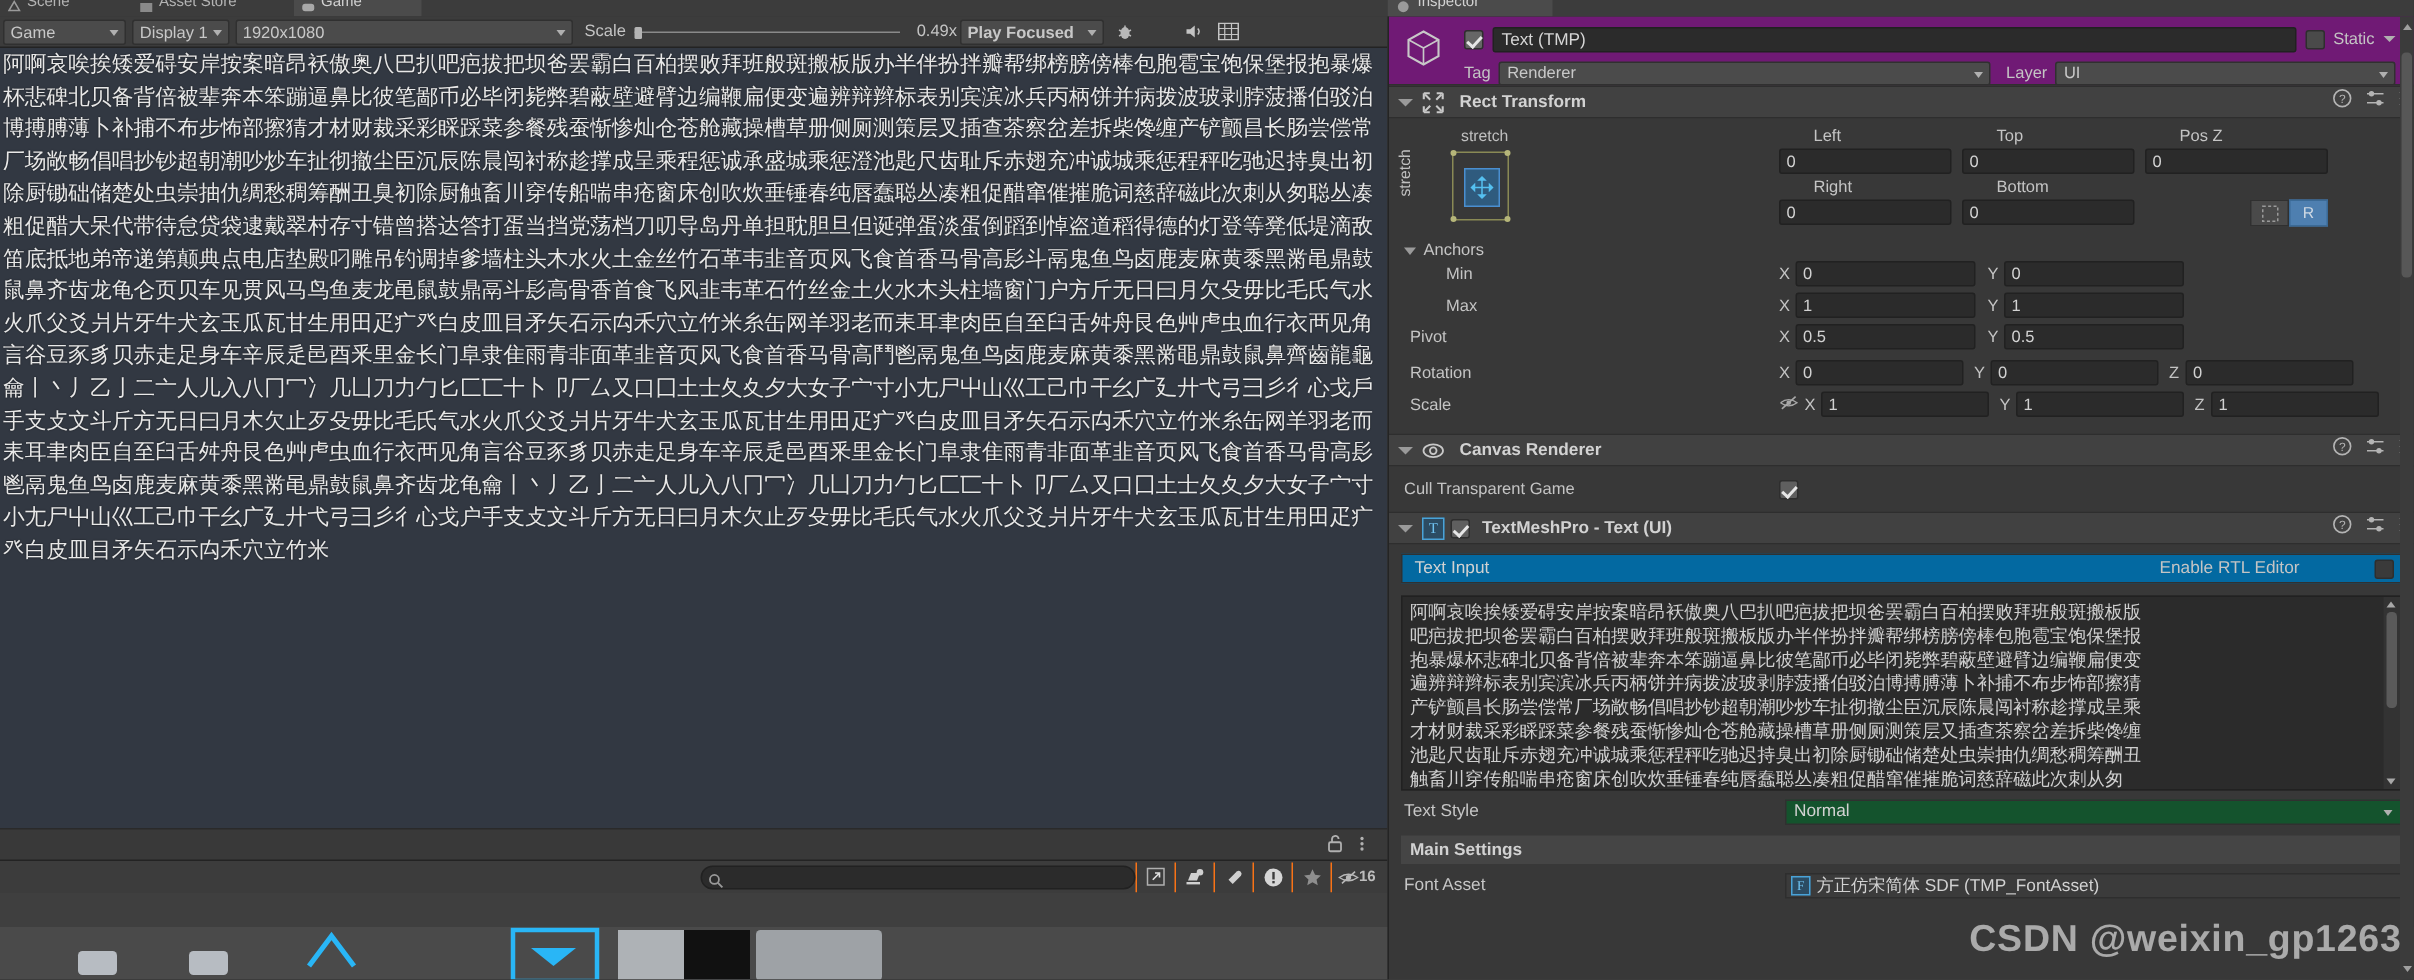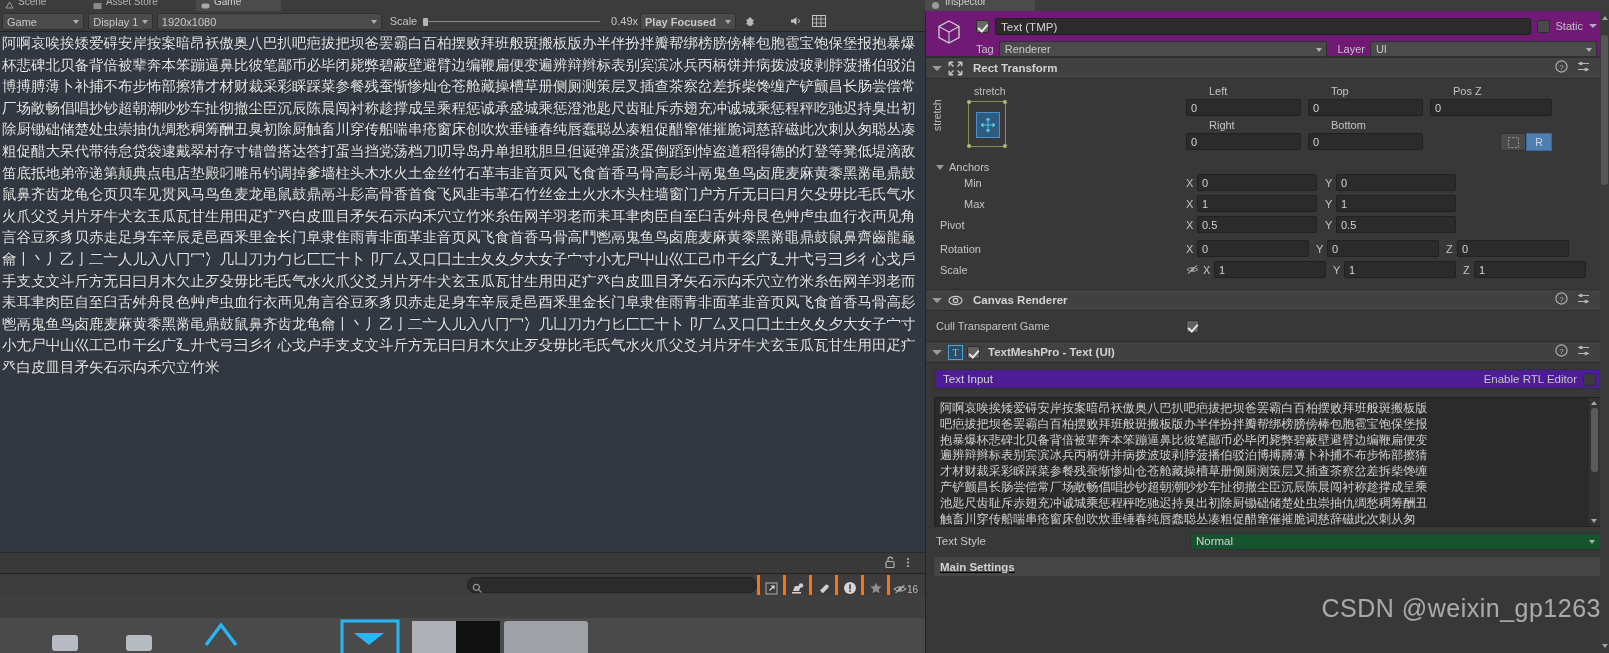--- a/index.html
+++ b/index.html
@@ -126,22 +126,22 @@
     background: #3c3c3c; border-top: 1px solid #232323;
     display: flex; align-items: center;
   }
   .sb-spacer { flex: 1; }
   .sb-search {
     width: 290px; height: 16px; background: #2b2b2b; border: 1px solid #212121;
     border-radius: 8px; position: relative; margin-left: 8px;
   }
   .sb-search .mag { position: absolute; left: 4px; top: 2px; }
   .sb-btn {
-    width: 26px; height: 20px; display: flex; align-items: flex-end;
-    justify-content: center; border-left: 3px solid #f97316;
+    width: 26px; height: 20px; display: flex; align-items: center;
+    justify-content: center; border-left: 1px solid #f97316; font-weight: bold;
   }
   .sb-count { font-size: 10px; color: #bdbdbd; padding: 0 4px 0 0; }
 
   
   .os-gap {
     position: absolute; left: 0; top: 595px; width: 925px; height: 23px;
     background: #3f3f3f;
   }
   .os-taskbar {
     position: absolute; left: 0; top: 618px; width: 1609px; height: 35px;
@@ -306,23 +306,23 @@
   .cbox.dark { background: #3a3a3a; }
 
   .tmp-icon-box {
     width: 15px; height: 15px; border: 1px solid #4aa3d8; background: #2c4c63;
     display: flex; align-items: center; justify-content: center;
     font-size: 10px; color: #6fc3f2; font-family: "Liberation Serif", serif;
     margin-right: 4px;
   }
 
   .textinput-bar {
-    margin: 6px 8px 0 8px; height: 20px; background: #4c1d95;
+    margin: 6px 8px 0 8px; height: 20px; background: #0369a1;
     border: 1px solid #313131;
-    display: flex; align-items: center; padding: 0 4px 0 8px;
+    display: flex; align-items: center; padding: 0 4px 0 8px; gap: 44px;
   }
   .textinput-bar .ti-l { font-size: 11.5px; color: #d2d2d2; flex: 1; }
   .textinput-bar .ti-r { font-size: 11.5px; color: #c4c4c4; margin-right: 6px; }
 
   .textarea {
     margin: 8px 8px 0 8px; height: 130px; background: #2b2b2b;
     border: 1px solid #212121; position: relative; overflow: hidden;
   }
   .textarea .ta-content {
     font-family: "DejaVu Sans", sans-serif;
@@ -353,37 +353,37 @@
     position: relative;
   }
   .tsrow .tv .ar {
     position: absolute; right: 5px; top: 6px; width: 0; height: 0;
     border-left: 3.5px solid transparent; border-right: 3.5px solid transparent;
     border-top: 4px solid #b0b0b0;
   }
 
   .mainsettings {
     margin: 6px 8px 0 8px; height: 19px; background: #454545;
-    display: flex; align-items: center; padding-left: 6px; text-decoration: underline;
+    display: flex; align-items: center; padding-left: 6px;
   }
   .mainsettings span { font-size: 11.5px; font-weight: bold; color: #d2d2d2; }
 
   .fontassetrow { display: flex; align-items: center; height: 22px; margin: 3px 8px 0 8px; }
   .fontassetrow .fl { font-size: 11.5px; color: #c6c6c6; width: 256px; padding-left: 2px; }
   .fontassetrow .fv {
     flex: 1; height: 17px; background: #3b3b3b; border: 1px solid #2e2e2e;
     display: flex; align-items: center; padding-left: 3px;
     font-size: 11.5px; color: #d2d2d2;
   }
 
   .watermark {
-    position: absolute; right: 8px; bottom: 30px;
+    position: absolute; right: 8px; bottom: 12px;
     font-size: 25px; color: rgba(240,240,240,0.62);
     font-family: "Liberation Sans", sans-serif; letter-spacing: 0.5px;
-    pointer-events: none; white-space: nowrap;
+    pointer-events: none; white-space: nowrap; font-weight: bold;
   }
 </style>
 </head>
 <body>
 
 <div class="tabstrip">
   <div class="tab t-scene">
     <span class="ticon">
       <svg width="9" height="9" viewBox="0 0 9 9">
           <path d="M1 7 L4.5 1 L8 7 Z" fill="none" stroke="#9a9a9a" stroke-width="1"></path>
@@ -832,22 +832,22 @@
       <span class="ti-r">Enable RTL Editor</span>
       <span class="cbox dark"></span>
     </div>
 
     <div class="textarea">
       <div class="ta-content">
           <div>阿啊哀唉挨矮爱碍安岸按案暗昂袄傲奥八巴扒吧疤拔把坝爸罢霸白百柏摆败拜班般斑搬板版</div>
           <div>吧疤拔把坝爸罢霸白百柏摆败拜班般斑搬板版办半伴扮拌瓣帮绑榜膀傍棒包胞雹宝饱保堡报</div>
           <div>抱暴爆杯悲碑北贝备背倍被辈奔本笨蹦逼鼻比彼笔鄙币必毕闭毙弊碧蔽壁避臂边编鞭扁便变</div>
           <div>遍辨辩辫标表别宾滨冰兵丙柄饼并病拨波玻剥脖菠播伯驳泊博搏膊薄卜补捕不布步怖部擦猜</div>
+          <div>产铲颤昌长肠尝偿常厂场敞畅倡唱抄钞超朝潮吵炒车扯彻撤尘臣沉辰陈晨闯衬称趁撑成呈乘</div>
           <div>才材财裁采彩睬踩菜参餐残蚕惭惨灿仓苍舱藏操槽草册侧厕测策层又插查茶察岔差拆柴馋缠</div>
-          <div>产铲颤昌长肠尝偿常厂场敞畅倡唱抄钞超朝潮吵炒车扯彻撤尘臣沉辰陈晨闯衬称趁撑成呈乘</div>
           <div>池匙尺齿耻斥赤翅充冲诚城乘惩程秤吃驰迟持臭出初除厨锄础储楚处虫崇抽仇绸愁稠筹酬丑</div>
           <div>触畜川穿传船喘串疮窗床创吹炊垂锤春纯唇蠢聪丛凑粗促醋窜催摧脆词慈辞磁此次刺从匆</div>
         </div>
       <div class="ta-scroll">
         <span class="ar up"></span>
         <span class="thumb"></span>
         <span class="ar down"></span>
       </div>
     </div>
 
@@ -856,20 +856,29 @@
       <span class="tv">
         <span>Normal</span>
         <span class="ar"></span>
       </span>
     </div>
 
     <div class="mainsettings">
       <span>Main Settings</span>
     </div>
 
+    <div class="fontassetrow">
+      <span class="fl">Font Asset</span>
+      <span class="fv">
+        <span class="tmp-icon-box" style="width:13px;height:13px;font-size:9px">
+          <span>F</span>
+        </span>
+        <span>方正仿宋简体 SDF (TMP_FontAsset)</span>
+      </span>
+    </div>
 
   </div>
 
   <div class="insp-scrollbar">
     <span class="arr up"></span>
     <span class="thumb"></span>
     <span class="arr down"></span>
   </div>
 </div>
 

